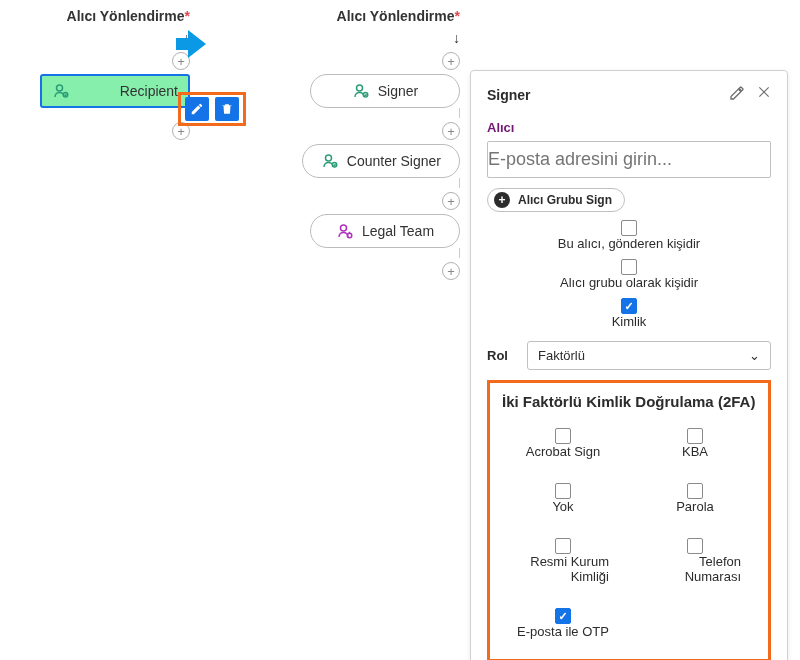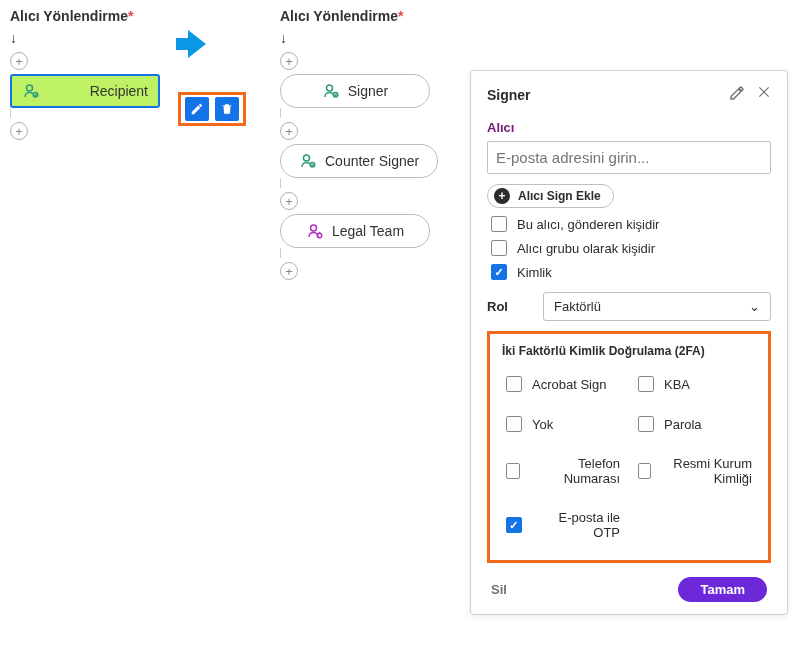--- a/index.html
+++ b/index.html
@@ -6,38 +6,38 @@
   body {
     margin: 0;
     font-family: -apple-system, BlinkMacSystemFont, "Segoe UI", Arial, sans-serif;
     font-size: 13px;
     color: #2c2c2c;
     background: #fff;
     width: 800px;
     height: 660px;
     position: relative;
   }
-  .col { position: absolute; display: flex; flex-direction: column; align-items: flex-start; }
+  .col { position: absolute; display: flex; flex-direction: column; align-items: flex-end; }
   .col1 { left: 10px; top: 8px; width: 180px; }
   .col2 { left: 280px; top: 8px; width: 180px; }
   .title { font-weight: 600; color: #333; font-size: 14px; margin-bottom: 4px; }
   .req { color: #e34850; }
   .arrow-down { font-size: 14px; color: #333; margin: 2px 0; }
   .plus-circ {
     width: 18px; height: 18px; border: 1px solid #b0b0b0; border-radius: 50%;
     display: flex; align-items: center; justify-content: center; color: #888;
     font-size: 13px; margin: 4px 0; cursor: pointer; background: #fff;
   }
   .node {
     border: 1px solid #bcbcbc; border-radius: 18px; padding: 7px 18px;
     display: flex; align-items: center; justify-content: center; gap: 8px;
     font-size: 14px; color: #333; background: #fff; min-width: 150px;
     cursor: pointer;
   }
-  .node.sel { border: 2px solid #1473e6; background: #bef264; }
+  .node.sel { border: 2px solid #1473e6; background: #86efac; }
   .node .nicon { width: 18px; height: 18px; display: inline-block; }
   .vline { width: 1px; height: 10px; background: #ccc; }
   .big-arrow {
     position: absolute; left: 176px; top: 30px;
     width: 34px; height: 28px;
   }
   .big-arrow::before {
     content: ""; position: absolute; left: 0; top: 8px; width: 14px; height: 12px; background: #0b99e6;
   }
   .big-arrow::after {
@@ -56,38 +56,38 @@
     position: absolute; left: 470px; top: 70px; width: 318px;
     border: 1px solid #d0d0d0; border-radius: 4px; background: #fff;
     padding: 14px 16px 12px 16px;
     box-shadow: 0 2px 6px rgba(0,0,0,0.08);
   }
   .panel-head { display: flex; align-items: center; justify-content: space-between; margin-bottom: 16px; }
   .panel-head-title { font-weight: 600; font-size: 14px; }
   .panel-head-actions { display: flex; gap: 12px; }
   .section-label { font-weight: 700; font-size: 13px; margin-bottom: 6px; margin-top: 6px; color: #701a75; }
   .textin {
-    width: 100%; border: 1px solid #c0c0c0; padding: 7px 8px; font-size: 15px;
+    width: 100%; border: 1px solid #c0c0c0; padding: 7px 0; font-size: 18px;
     color: #888; border-radius: 2px;
   }
   .chipbtn {
     display: inline-flex; align-items: center; gap: 8px; border: 1px solid #c0c0c0;
     border-radius: 14px; padding: 3px 12px 3px 6px; font-weight: 700; font-size: 12px;
     margin-top: 10px; cursor: pointer; background: #fff;
   }
   .chipbtn .pcirc { width: 16px; height: 16px; border-radius: 50%; background: #2c2c2c; color: #fff; display: flex; align-items: center; justify-content: center; font-size: 12px; }
-  .opt-row { display: flex; align-items: center; gap: 10px; margin: 8px 4px; }
+  .opt-row { display: flex; align-items: center; margin: 8px 15px; flex-direction: column; }
   .cbox { width: 16px; height: 16px; border: 1.5px solid #8a8a8a; border-radius: 2px; display: inline-flex; align-items: center; justify-content: center; cursor: pointer; }
   .cbox.chk { background: #1473e6; border-color: #1473e6; }
   .cbox.chk::after { content: "✓"; color: #fff; font-size: 11px; font-weight: bold; }
-  .role-row { display: flex; align-items: center; gap: 16px; margin: 12px 0 10px 0; }
+  .role-row { display: flex; align-items: center; margin: 12px 0 10px 0; }
   .role-label { font-weight: 700; font-size: 13px; width: 40px; }
   .sel { flex: 1; border: 1px solid #c0c0c0; border-radius: 3px; padding: 6px 10px; display: flex; justify-content: space-between; align-items: center; cursor: pointer; }
   .twofa-box { border: 3px solid #f26b1d; padding: 10px 12px 12px 12px; margin-top: 4px; }
-  .twofa-title { font-weight: 700; font-size: 12px; margin-bottom: 10px; }
+  .twofa-title { font-weight: 700; font-size: 15px; margin-bottom: 10px; }
   .twofa-grid { display: grid; grid-template-columns: 1fr 1fr; row-gap: 8px; column-gap: 10px; text-align: right; }
   .footer { display: flex; justify-content: space-between; align-items: center; margin-top: 14px; padding: 0 4px; }
   .btn-del { color: #737373; font-weight: 600; cursor: pointer; }
   .btn-ok { background: #6d28d9; color: #fff; border-radius: 16px; padding: 5px 22px; font-weight: 700; cursor: pointer; }
   .ico-btn { cursor: pointer; color: #6e6e6e; }
 </style>
 </head>
 <body>
 
 <div class="col col1">
@@ -179,21 +179,21 @@
             <path d="M4 4l16 16M20 4L4 20"></path>
           </svg>
       </span>
     </div>
   </div>
 
   <div class="section-label">Alıcı</div>
   <input class="textin" placeholder="E-posta adresini girin..." style="">
   <div class="chipbtn">
     <span class="pcirc">+</span>
-    <span>Alıcı Sign Ekle</span>
+    <span>Alıcı Grubu Sign</span>
   </div>
 
   <div class="opt-row">
     <span class="cbox"></span>
     <span>Bu alıcı, gönderen kişidir</span>
   </div>
   <div class="opt-row">
     <span class="cbox"></span>
     <span>Alıcı grubu olarak kişidir</span>
   </div>
@@ -224,25 +224,25 @@
       <div class="opt-row">
         <span class="cbox"></span>
         <span>Yok</span>
       </div>
       <div class="opt-row">
         <span class="cbox"></span>
         <span>Parola</span>
       </div>
       <div class="opt-row">
         <span class="cbox"></span>
+        <span>Resmi Kurum Kimliği</span>
+      </div>
+      <div class="opt-row">
+        <span class="cbox"></span>
         <span>Telefon Numarası</span>
-      </div>
-      <div class="opt-row">
-        <span class="cbox"></span>
-        <span>Resmi Kurum Kimliği</span>
       </div>
       <div class="opt-row">
         <span class="cbox chk"></span>
         <span>E-posta ile OTP</span>
       </div>
     </div>
   </div>
 
   <div class="footer">
     <span class="btn-del">Sil</span>

